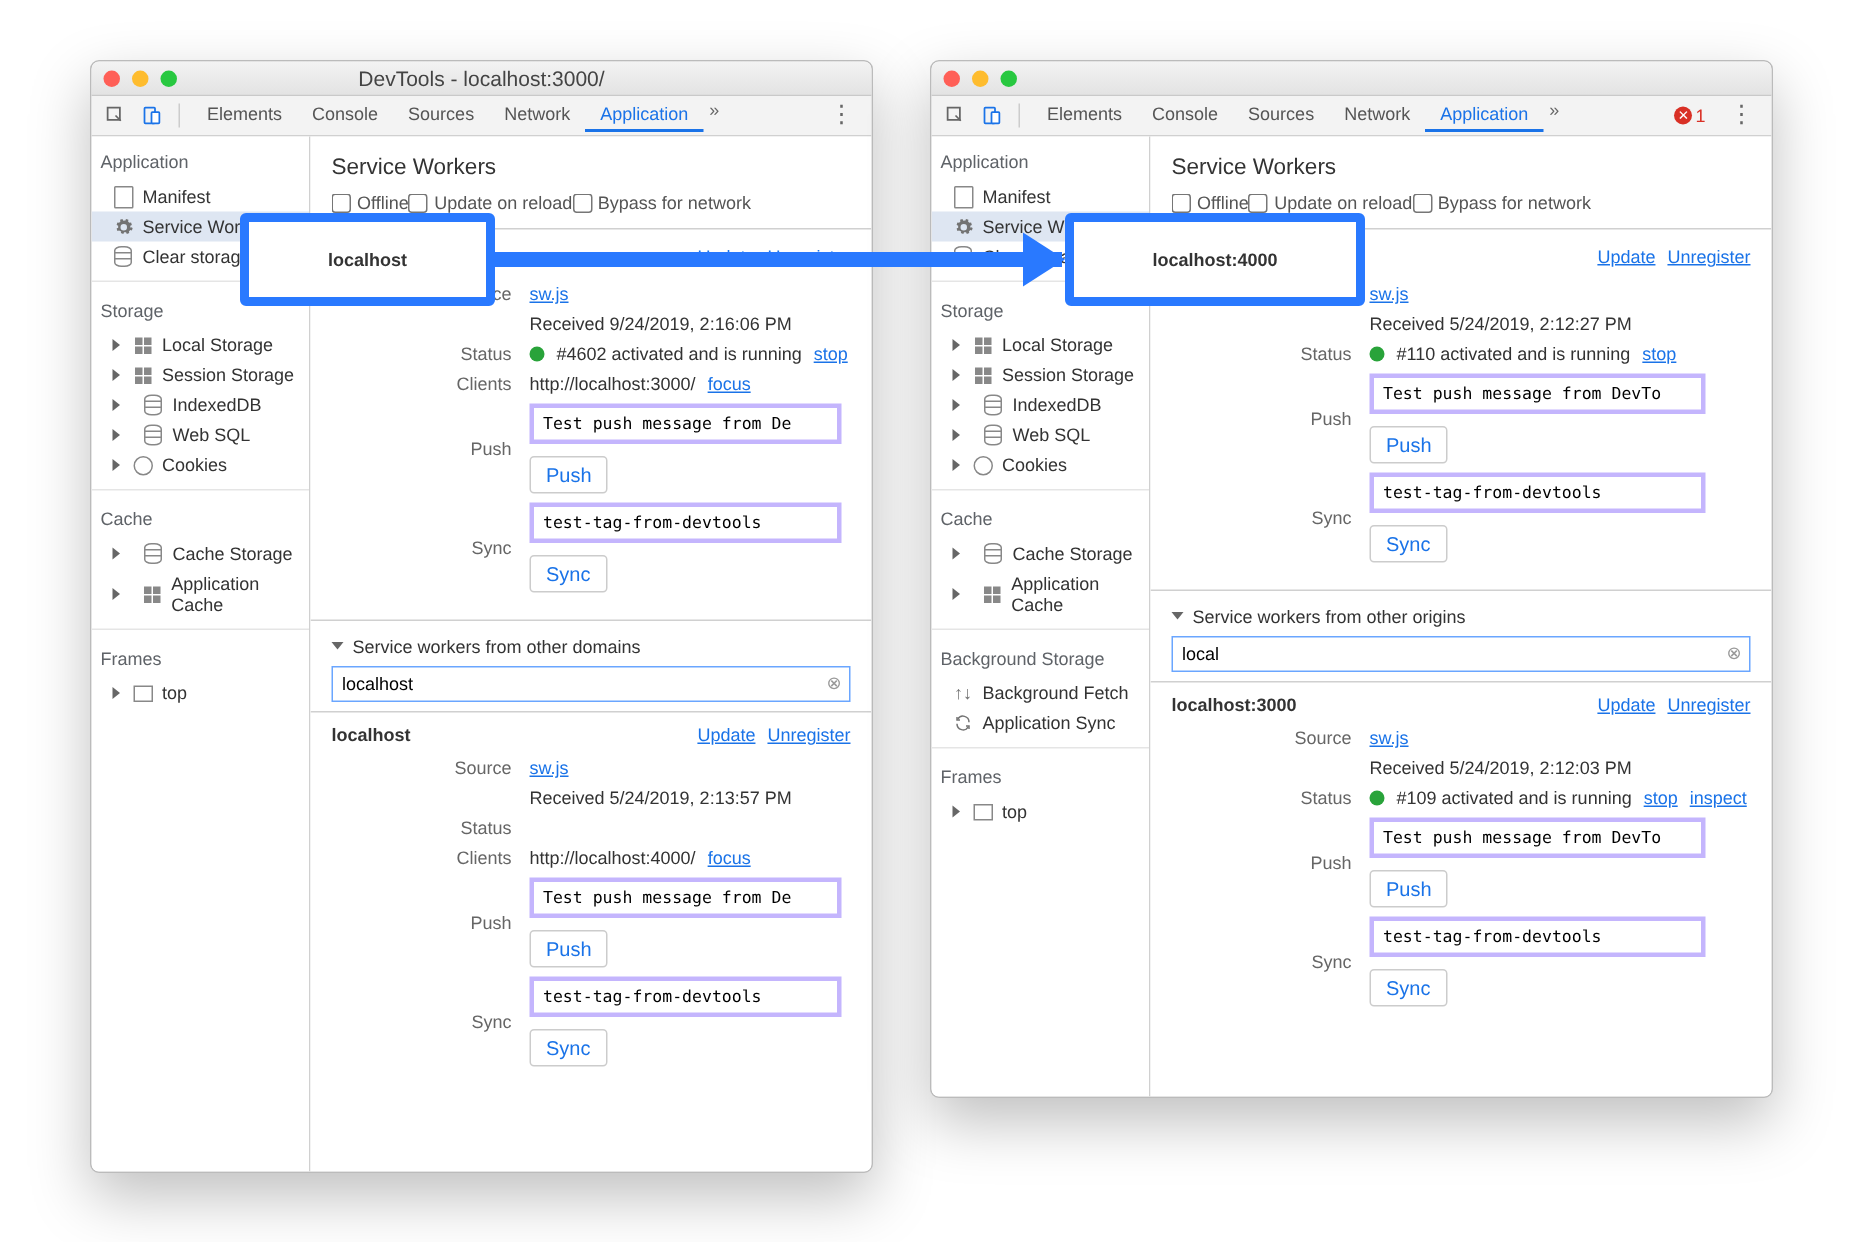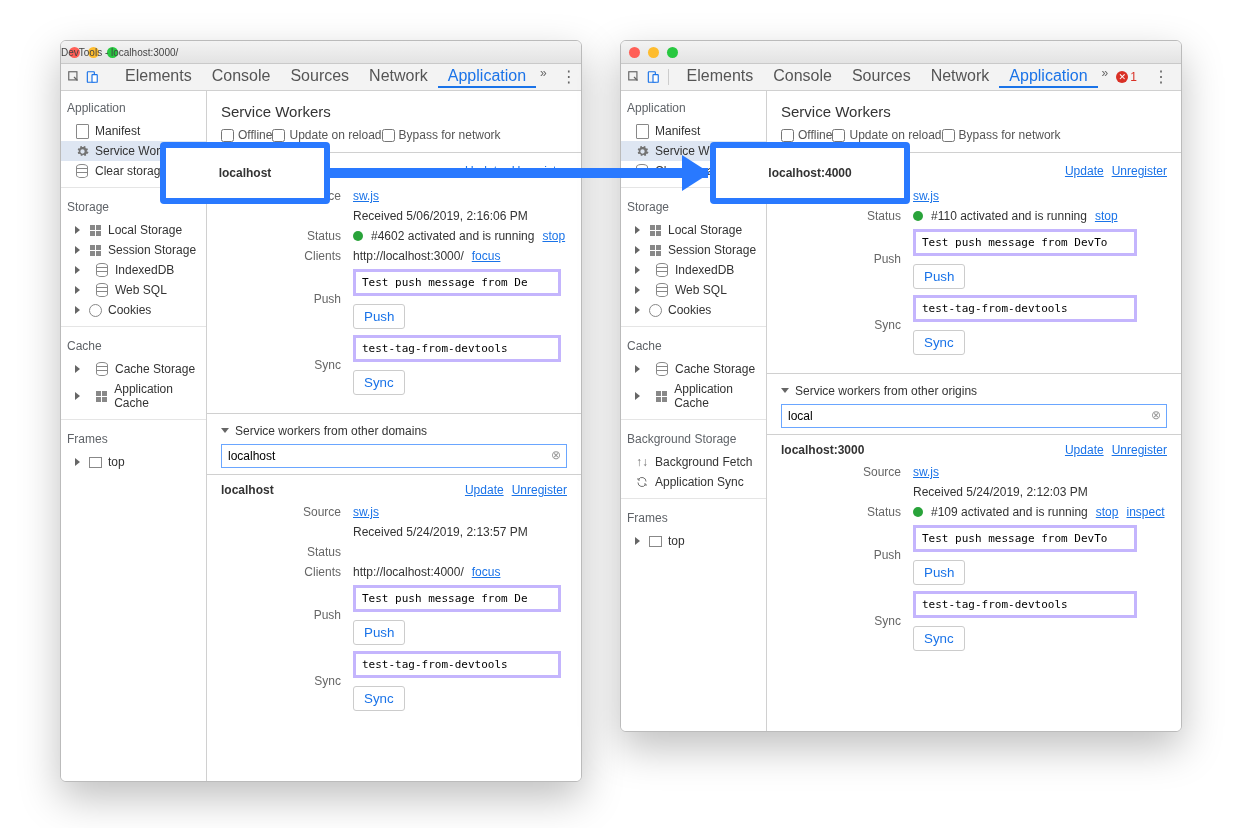--- a/index.html
+++ b/index.html
@@ -27,34 +27,34 @@
     background: linear-gradient(#f3f3f3,#e3e3e3);
     border-bottom: 1px solid #c9c9c9;
     display: flex;
     align-items: center;
     padding: 0 8px;
     position: relative;
   }
   .traffic { display: flex; gap: 8px; }
   .dot { width: 11px; height: 11px; border-radius: 50%; }
   .dot.red { background:#ff5f57; } .dot.yellow{background:#febc2e;} .dot.green{background:#28c840;}
-  .title { position:absolute; left:0; right:0; font-size:10px; color:#444;}
+  .title { position:absolute; left:0; right:0; text-align:center; font-size:14px; color:#444;}
   .toolbar {
     height: 26px;
     border-bottom: 1px solid #d0d0d0;
     display:flex; align-items:center;
     padding: 0 6px;
     gap: 4px;
     background:#f3f3f3;
   }
   .tb-btn { width:20px; height:20px; display:flex;align-items:center;justify-content:center;color:#666;}
   .tb-btn svg{width:14px;height:14px;}
   .tb-sep{width:1px;height:16px;background:#ccc;margin:0 4px;}
   .tabs { display:flex; gap:0; flex:1;}
-  .tab { padding: 0 10px; height:20px; display:flex;align-items:center; color:#555; cursor:default; font-size:16px;text-align:center;}
+  .tab { padding: 0 10px; height:20px; display:flex;align-items:center; color:#555; cursor:default; font-size:12px;text-align:center;}
   .tab.active { color:#1a73e8; border-bottom:2px solid #1a73e8;}
   .chev { color:#666; padding:0 4px;}
   .errbadge{display:flex;align-items:center;gap:2px;color:#d93025;font-weight:500;margin-right:6px;}
   .errbadge .c{width:12px;height:12px;border-radius:50%;background:#d93025;display:flex;align-items:center;justify-content:center;color:#fff;font-size:9px;}
   .dots3{color:#666;padding:0 6px;font-size:16px;line-height:0;}
   .body { flex:1; display:flex; min-height:0;}
   .sidebar {
     width: 145px;
     border-right:1px solid #d0d0d0;
     background:#fff;
@@ -306,21 +306,21 @@
         </div>
         <div class="row">
             <div class="label">Source</div>
             <div class="val">
               <a class="link">sw.js</a>
             </div>
           </div>
         <div class="row">
             <div class="label"></div>
             <div class="val">
-              <span>Received 5/06/2019, 2:16:06 PM</span>
+              <span>Received 9/24/2019, 2:16:06 PM</span>
             </div>
           </div>
         <div class="row">
             <div class="label">Status</div>
             <div class="val">
               <span class="statusdot"></span>
               <span>#4602 activated and is running</span>
               <a class="link">stop</a>
             </div>
           </div>
@@ -586,20 +586,26 @@
             <a class="link">Unregister</a>
           </div>
         </div>
         <div class="row">
             <div class="label">Source</div>
             <div class="val">
               <a class="link">sw.js</a>
             </div>
           </div>
         <div class="row">
+            <div class="label"></div>
+            <div class="val">
+              <span>Received 5/24/2019, 2:12:27 PM</span>
+            </div>
+          </div>
+        <div class="row">
             <div class="label">Status</div>
             <div class="val">
               <span class="statusdot"></span>
               <span>#110 activated and is running</span>
               <a class="link">stop</a>
             </div>
           </div>
         <div class="row">
             <div class="label">Push</div>
             <div class="val">

